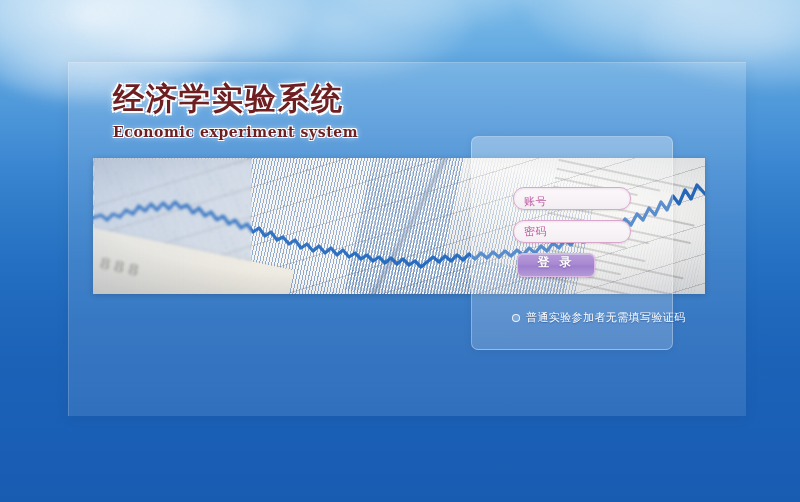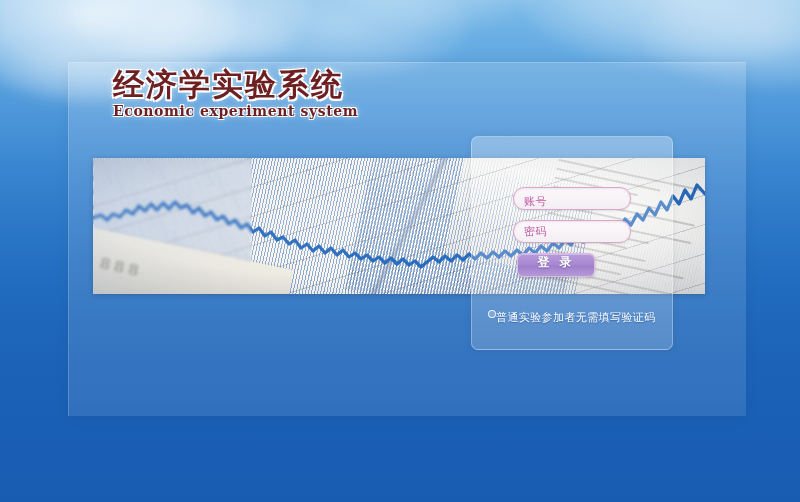--- a/index.html
+++ b/index.html
@@ -64,21 +64,21 @@
     background: linear-gradient(to bottom, rgba(255,255,255,0.16) 0%, rgba(255,255,255,0.13) 45%, rgba(255,255,255,0.10) 100%);
     border-top: 1px solid rgba(255,255,255,0.22);
     border-left: 1px solid rgba(255,255,255,0.18);
     box-shadow: 0 2px 14px rgba(0,0,0,0.06);
   }
 
   
   .title-block {
     position: absolute;
     left: 113px;
-    top: 68px;
+    top: 82px;
     width: 300px;
     text-align: left;
   }
   .title-cn {
     font-family: "DejaVu Serif", "Liberation Serif", serif;
     font-size: 31px;
     font-weight: bold;
     letter-spacing: 2px;
     color: #6e1f22;
     text-shadow:
@@ -89,21 +89,21 @@
        0 0 7px rgba(255,255,255,0.95);
     line-height: 1.05;
     white-space: nowrap;
   }
   .title-en {
     font-family: "DejaVu Serif", "Liberation Serif", serif;
     font-size: 14px;
     font-weight: bold;
     letter-spacing: 0.6px;
     color: #6e1f22;
-    margin-top: 2px;
+    margin-top: 9px;
     text-shadow:
       -1px -1px 0 #ffffff,
        1px -1px 0 #ffffff,
       -1px  1px 0 #ffffff,
        1px  1px 0 #ffffff,
        0 0 6px rgba(255,255,255,0.9);
     white-space: nowrap;
   }
 
   
@@ -291,23 +291,25 @@
     font-size: 12px;
     font-weight: bold;
     color: #ffffff;
     letter-spacing: 3px;
     text-shadow: 0 1px 1px rgba(90,60,120,0.55);
     user-select: none;
   }
 
   .notice {
     position: absolute;
-    left: 16px;
+    left: 40px;
     top: 173px;
     display: flex;
+    align-items: center;
+    gap: 6px;
     white-space: nowrap;
   }
   .notice-icon {
     width: 8px; height: 8px;
     border-radius: 50%;
     border: 1.5px solid rgba(255,255,255,0.85);
     background: rgba(255,255,255,0.20);
     box-sizing: border-box;
     flex: none;
   }

